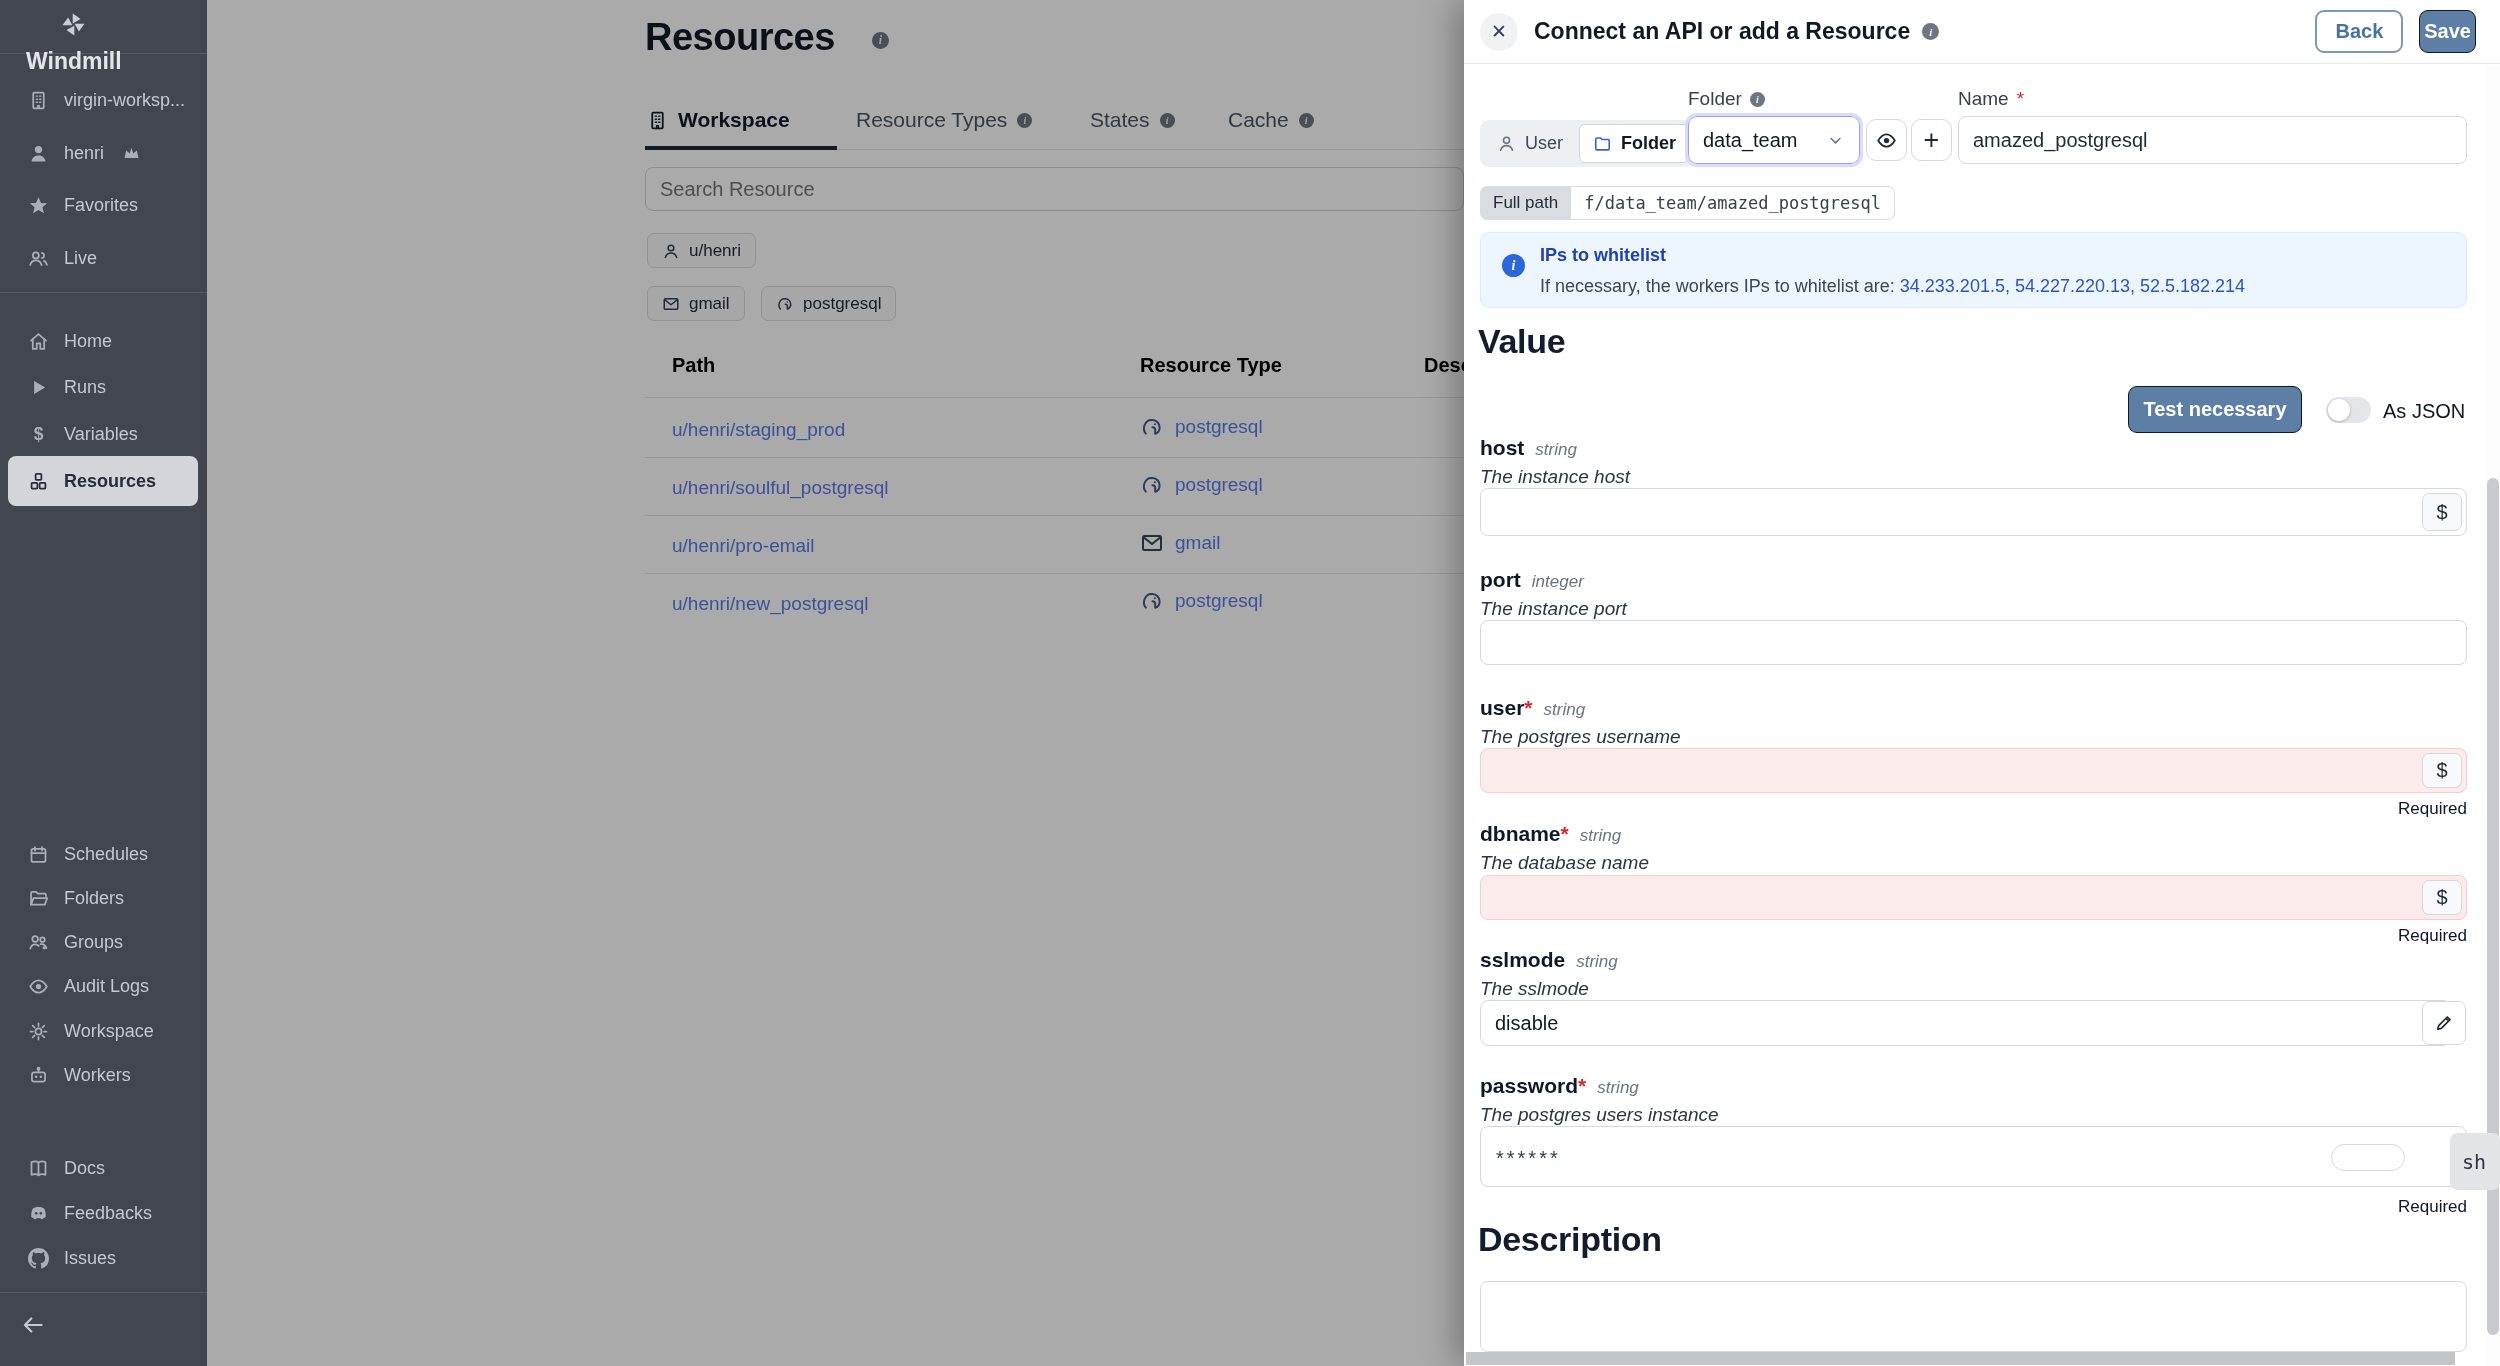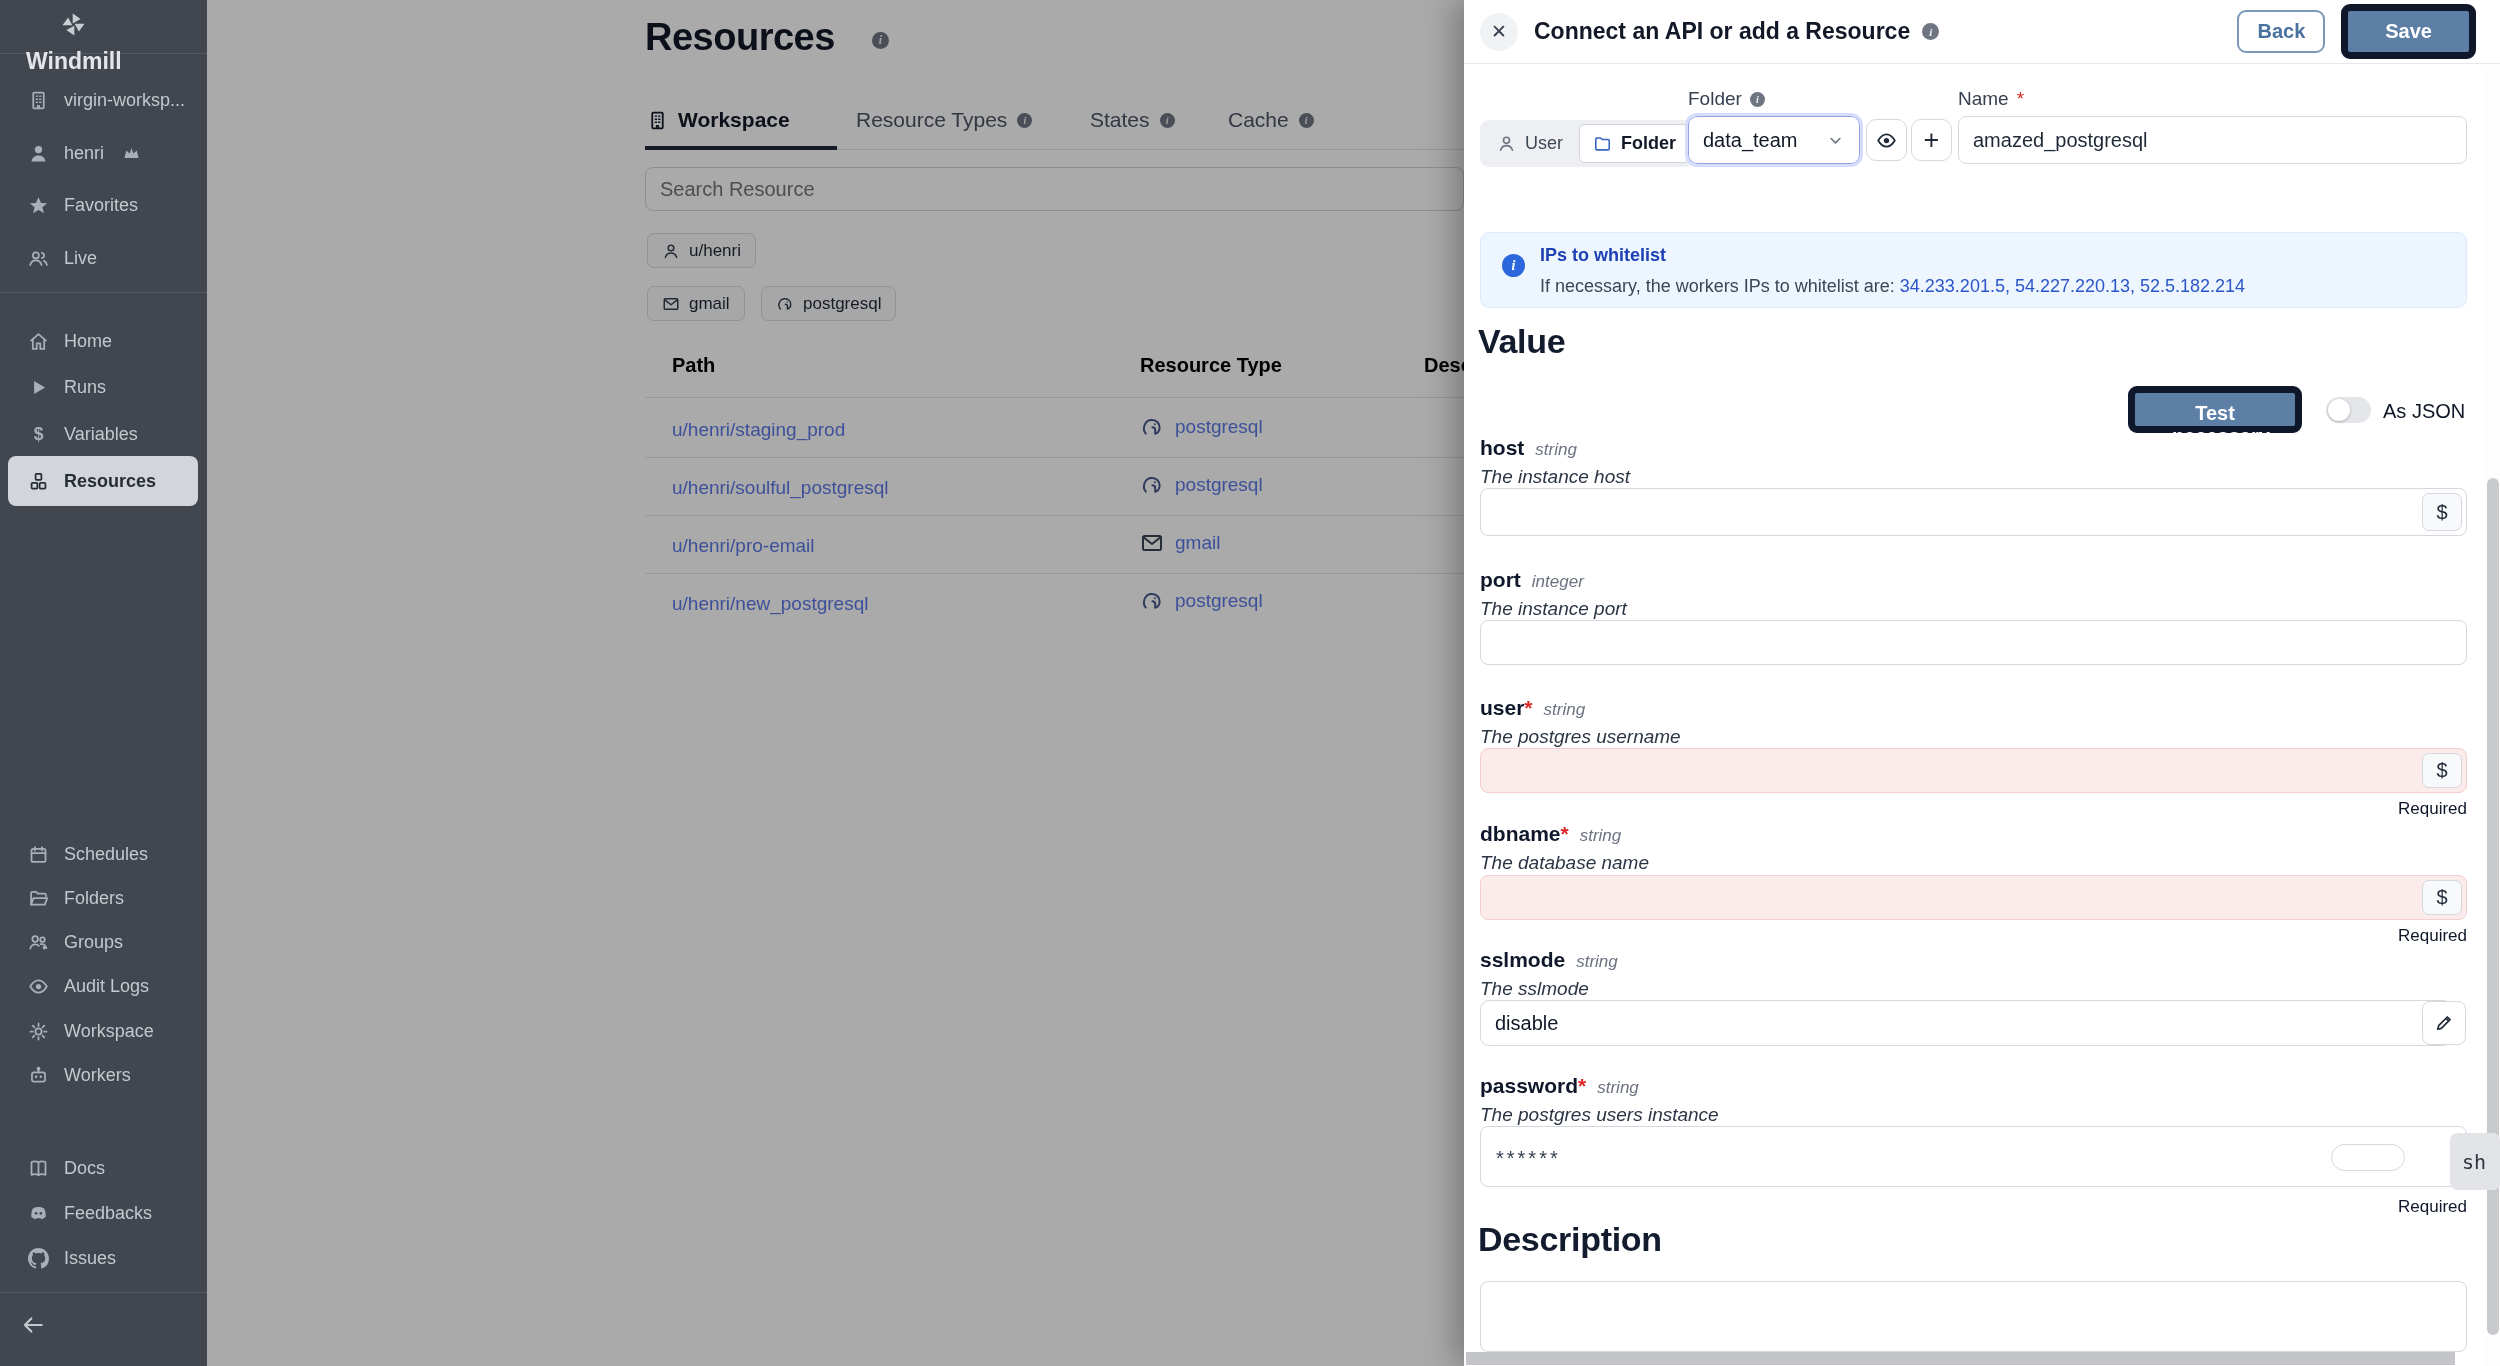--- a/index.html
+++ b/index.html
@@ -44,21 +44,21 @@
   #drawer { position:absolute; left:1464px; top:0; width:1036px; height:1366px; background:#fff; z-index:60;
             box-shadow:-10px 0 30px rgba(0,0,0,0.28); }
   #drawer-header { position:absolute; left:0; top:0; width:100%; height:64px; display:flex; align-items:center;
                    padding:0 24px 0 16px; gap:16px; border-bottom:1px solid #e6e8eb; background:#fff; }
   .xbtn { width:38px; height:38px; border-radius:50%; background:#f1f2f4; border:none; display:flex;
           align-items:center; justify-content:center; font-size:19px; color:#374151; cursor:pointer; }
   .dtitle { font-size:23px; font-weight:600; color:#111827; display:flex; align-items:center; gap:12px; }
   .spacer { flex:1; }
   .btn { border-radius:9px; font-weight:bold; cursor:pointer; }
   .btn.back { background:#fff; border:2px solid #7b9ab9; color:#4a729f; font-size:20px; padding:8px 18px; }
-  .btn.save { background:#5d7fa6; border:7px solid #0f172a; color:#fff; font-size:20px; padding:9px 37px; }
+  .btn.save { background:#5d7fa6; border:1px solid #0f172a; color:#fff; font-size:20px; padding:9px 4px; }
 
   .seg-group { position:absolute; display:inline-flex; align-items:center; gap:3px; background:#edeff2;
                border-radius:9px; padding:4px; }
   .seg { display:inline-flex; align-items:center; gap:9px; padding:8px 13px; font-size:18px; color:#3f4854;
          border-radius:6px; cursor:pointer; }
   .seg svg { width:19px; height:19px; }
   .seg.selected { background:#fff; border:1px solid #d1d5db; color:#111827; font-weight:600; }
   .seg.selected svg { color:#3465c4; }
 
   .flabel { position:absolute; font-size:19px; color:#374151; display:flex; align-items:center; gap:8px; }
@@ -486,20 +486,24 @@
         </svg>
     </button>
     <button class="sqbtn" style="left:447px;top:119px;width:41px;height:42px;font-size:27px;font-weight:300">+</button>
 
     <div class="flabel" style="left:494px;top:88px">
       <span>Name</span>
       <span class="req">*</span>
     </div>
     <input class="txtinput" style="left: 494px; top: 116px; width: 509px; height: 48px;" value="amazed_postgresql">
 
+    <div class="fullpath" style="left:16px;top:186px">
+      <span class="tag">Full path</span>
+      <span class="code">f/data_team/amazed_postgresql</span>
+    </div>
 
     <div class="infobox" style="left:16px;top:232px;width:987px;height:76px">
       <span class="iicon">i</span>
       <div class="ititle">IPs to whitelist</div>
       <div class="ibody">
         <span>If necessary, the workers IPs to whitelist are: </span><span class="ips">34.233.201.5, 54.227.220.13, 52.5.182.214</span>
       </div>
     </div>
 
     <h2 class="h2" style="left:14px;top:322px">Value</h2>

